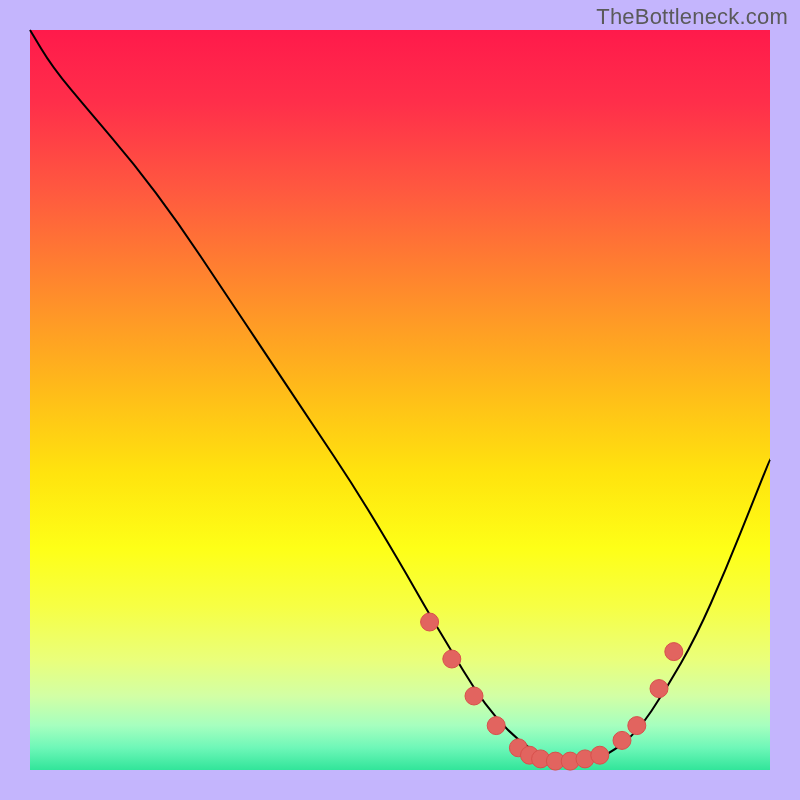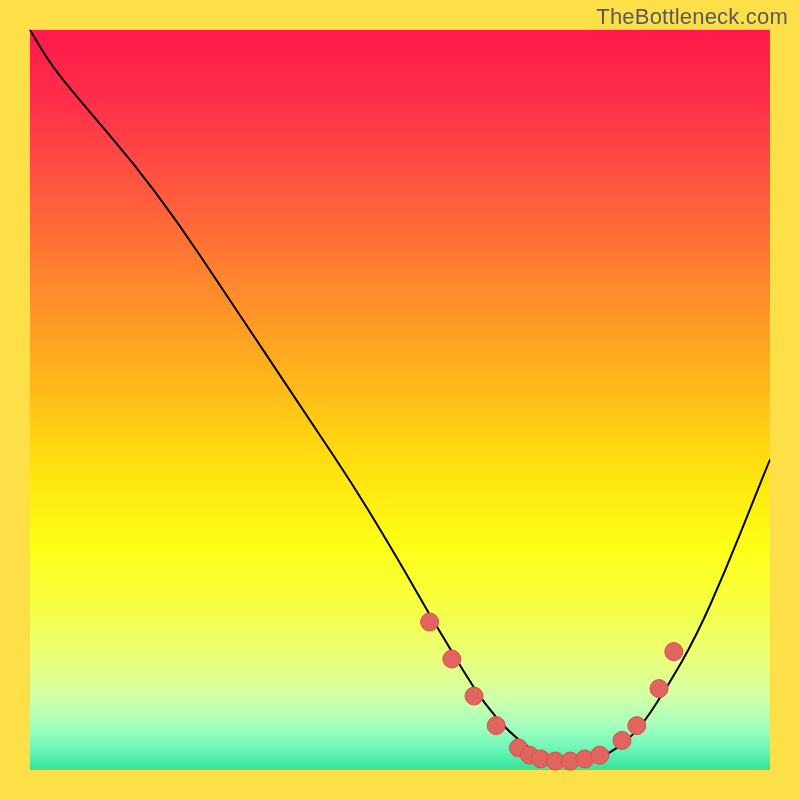--- a/index.html
+++ b/index.html
@@ -8,21 +8,21 @@
     width: 800px;
     height: 800px;
     background: #000;
     overflow: hidden;
     font-family: Arial, Helvetica, sans-serif;
   }
   .stage {
     position: relative;
     width: 800px;
     height: 800px;
-    background: #fde047;
+    background: #c4b5fd;
   }
   .watermark {
     position: absolute;
     top: 4px;
     right: 12px;
     color: #5a5a5a;
     font-size: 22px;
     font-weight: 400;
     letter-spacing: 0.2px;
     z-index: 10;

